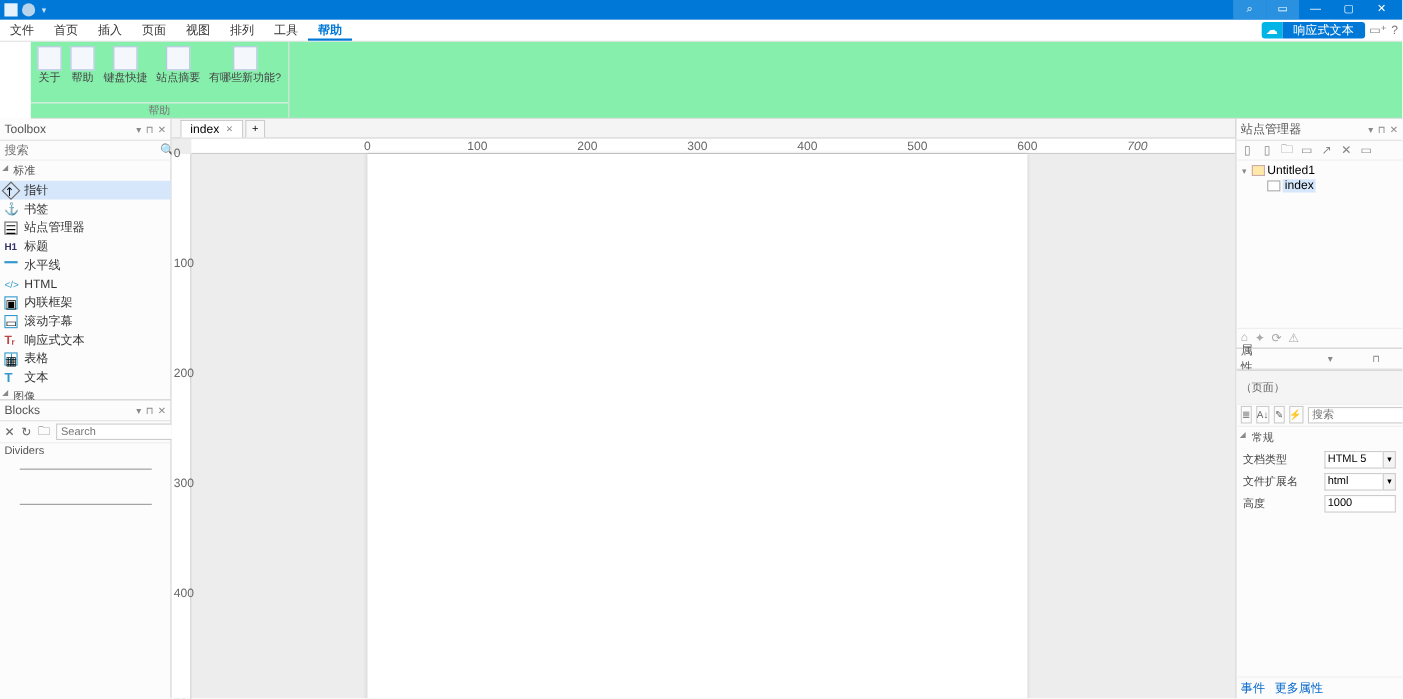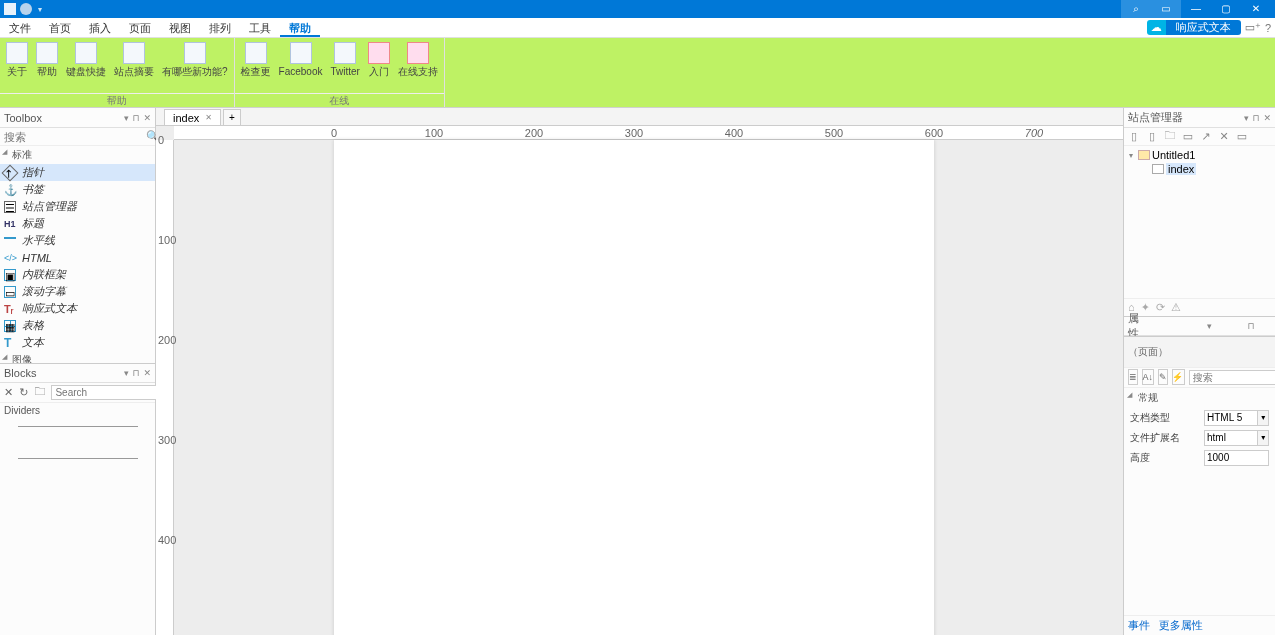--- a/index.html
+++ b/index.html
@@ -18,21 +18,21 @@
 
 .menubar { height:20px; background:#fff; display:flex; align-items:stretch; border-bottom:1px solid #e0e0e0; }
 .menubar .mi { padding:3px 9px; line-height:14px; color:#333; }
 .menubar .mi.active { border-bottom:2px solid #0078d7; color:#0078d7; font-weight:bold; }
 .menubar .mspacer { flex:1; }
 .menubar .cloud-btn { background:#00b4e5; color:#fff; display:flex; align-items:center; padding:0 4px; border-radius:3px 0 0 3px; margin:2px 0; }
 .menubar .upload-btn { background:#0078d7; color:#fff; display:flex; align-items:center; padding:0 10px; margin:2px 4px 2px 0; border-radius:0 3px 3px 0; }
 .menubar .end-icons { display:flex; align-items:center; gap:4px; padding-right:4px; color:#777; }
 
 
-.ribbon { height:70px; background:#bef264; border-bottom:1px solid #d0d0d0; display:flex; }
+.ribbon { height:70px; background:#86efac; border-bottom:1px solid #d0d0d0; display:flex;margin-left:28px; }
 .rgroup { display:flex; flex-direction:column; border-right:1px solid #e0e0e0; }
 .rgroup .btns { flex:1; display:flex; padding:2px 2px 0 2px; }
 .rbtn { display:flex; flex-direction:column; align-items:center; justify-content:flex-start; padding:2px 4px; min-width:28px; }
 .rbtn .ric { width:22px; height:22px; border:1px solid #b0c4de; background:#f4f8fc; margin-bottom:2px; position:relative; }
 .rbtn .ric.red  { border-color:#e88; background:#fde; }
 .rbtn .rlab { font-size:10px; text-align:center; line-height:11px; color:#444; }
 .rgroup .gname { height:14px; font-size:10px; color:#777; text-align:center; border-top:1px solid #eee; }
 
 
 .main { flex:1; display:flex; min-height:0; background:#f4f4f4; }
@@ -44,21 +44,21 @@
 .panel-title .pt-ic { font-size:9px; color:#888; margin-left:4px; cursor:pointer; }
 .searchrow { display:flex; align-items:center; border-bottom:1px solid #eee; padding:2px 4px; height:18px; }
 .searchrow input { flex:1; border:none; outline:none; font-size:11px; background:transparent; }
 .searchrow .mag { color:#0078d7; font-size:11px; }
 .tb-section { font-size:10px; color:#555; padding:2px 4px 2px 12px; position:relative; }
 .tb-section::before { content:"◢"; position:absolute; left:2px; top:2px; font-size:7px; color:#888; transform:rotate(0); }
 .tb-list { overflow-y:auto; flex:1; }
 .tb-item { display:flex; align-items:center; padding:2px 4px; gap:6px; height:17px; }
 .tb-item.sel { background:#d6e7fb; }
 .tb-item .tii { width:12px; height:12px; display:inline-block; }
-.tb-item .til { color:#333;font-style:italic; }
+.tb-item .til { color:#333; }
 .ic-ptr { border:1px solid #666; transform:rotate(45deg); }
 .ic-anchor { color:#666; font-size:11px; line-height:12px; text-align:center; }
 .ic-list { border:1px solid #666; }
 .ic-h1 { color:#336; font-weight:bold; font-size:9px; line-height:12px; }
 .ic-hr { border-top:2px solid #39c; margin-top:5px; }
 .ic-html { color:#39c; font-size:9px; line-height:12px; }
 .ic-frame { border:1px solid #39c; }
 .ic-marq { border:1px solid #39c; }
 .ic-txt { color:#b44; font-weight:bold; font-size:11px; line-height:12px; }
 .ic-table { border:1px solid #39c; background:linear-gradient(#39c 1px,transparent 1px) 0 5px/100% 100%, linear-gradient(90deg,#39c 1px,transparent 1px) 5px 0/100% 100%; }
@@ -171,45 +171,20 @@
           <div class="ric"></div>
           <div class="rlab">站点摘要</div>
         </div>
         <div class="rbtn">
           <div class="ric"></div>
           <div class="rlab">有哪些新功能?</div>
         </div>
       </div>
       <div class="gname">帮助</div>
     </div>
-    <div class="rgroup">
-      <div class="btns">
-        <div class="rbtn">
-          <div class="ric"></div>
-          <div class="rlab">检查更</div>
-        </div>
-        <div class="rbtn">
-          <div class="ric"></div>
-          <div class="rlab">Facebook</div>
-        </div>
-        <div class="rbtn">
-          <div class="ric"></div>
-          <div class="rlab">Twitter</div>
-        </div>
-        <div class="rbtn">
-          <div class="ric red"></div>
-          <div class="rlab">入门</div>
-        </div>
-        <div class="rbtn">
-          <div class="ric red"></div>
-          <div class="rlab">在线支持</div>
-        </div>
-      </div>
-      <div class="gname">在线</div>
-    </div>
   </div>
 
 <div class="main">
 
   <div class="leftcol">
 
     <div class="panel-title">
       <span>Toolbox</span>
       <span class="pt-spacer"></span>
       <span class="pt-ic">▾</span>

